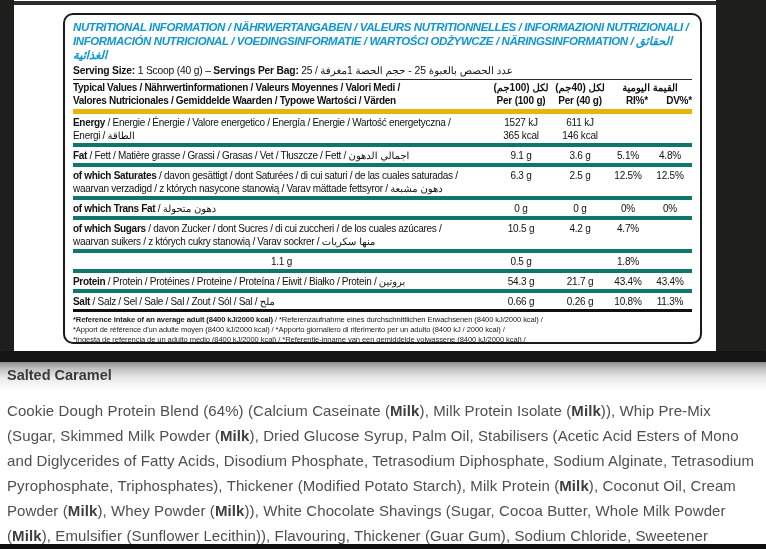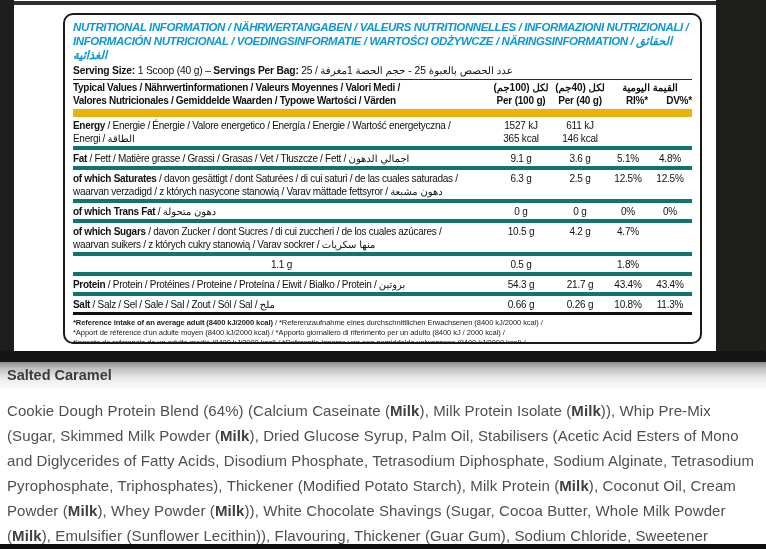--- a/index.html
+++ b/index.html
@@ -17,21 +17,21 @@
            background:#fff; border:2px solid #1a1a1a; border-radius:10px;
            padding:5px 8px 3px 8px; overflow:hidden; letter-spacing:-0.2px; color:#111; }
 
   .nf-header { color:#0f97d5; font-weight:bold; font-style:italic; font-size:11.5px;
                line-height:14px; white-space:pre-line; letter-spacing:-0.4px; }
   .serving { font-size:10.3px; line-height:13px; margin-top:2px; }
   .rule { border-bottom:1px solid #2a2a2a; margin:2px 0 2px 0; }
 
   .grid { display:grid; grid-template-columns:1fr 62px 56px 40px 44px; }
   .thead { font-weight:bold; font-size:10px; line-height:12.5px; padding-bottom:2px;
-           border-bottom:8px solid #eab308; }
+           border-bottom:5px solid #eab308; }
   .th-left { white-space:pre-line; letter-spacing:-0.3px; }
   .th-num { text-align:center; }
   .th-num .ar { direction:rtl; }
   .th-daily { grid-column:4/6; text-align:center; }
   .th-daily .ar { direction:rtl; }
   .th-daily .ridv { display:grid; grid-template-columns:40px 44px;text-align:right; }
 
   .row { font-size:10px; line-height:13px; padding:1.5px 0; border-top:4px solid #0f766e; }
   .row.first { border-top:none; }
   .rl { white-space:pre-line; padding-right:4px; letter-spacing:-0.3px; }

